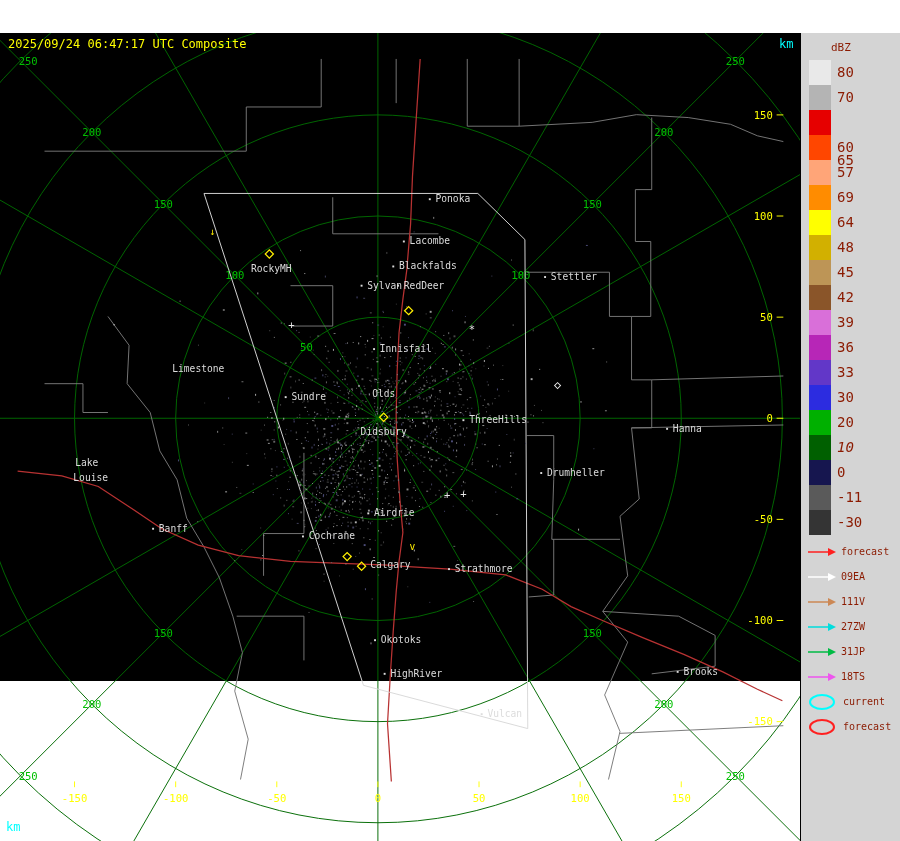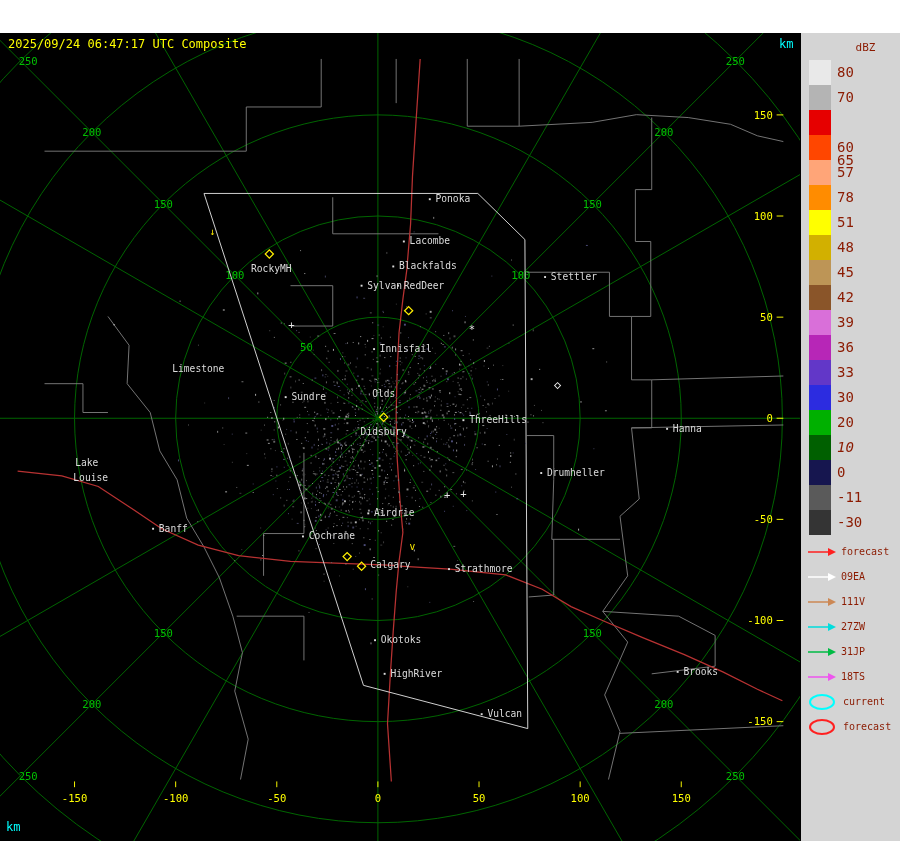--- a/index.html
+++ b/index.html
@@ -1,21 +1,21 @@
 <!DOCTYPE html>
 <html><head>
 <meta charset="utf-8">
 <style>
   html,body{margin:0;padding:0;background:#fff;}
   .screen{width:900px;height:841px;position:relative;background:#ffffff;overflow:hidden;
           font-family:"DejaVu Sans Mono",monospace;}
   .titlebar{position:absolute;left:0;top:0;width:900px;height:32px;background:#ffffff;
             border-bottom:1px solid #000;color:#000;font-size:13px;line-height:32px;
             text-align:center;letter-spacing:0.5px;}
-  .map{position:absolute;left:0;top:33px;width:800px;height:808px;background:#000;}
+  .map{position:absolute;left:0;top:33px;width:800px;height:648px;background:#000;}
   #map-svg{display:block;}
   #map-svg text{font-family:"DejaVu Sans Mono",monospace;}
   #map-svg text.ct{font-size:10px;}
   #map-svg text.ax{font-size:11px;}
   #map-svg text.rl{font-size:11px;}
   .overlay{position:absolute;pointer-events:none;}
   .ts{left:8px;top:37px;font-size:12px;}
   .kmtop{left:779px;top:37px;font-size:12px;}
   .kmbot{left:6px;top:820px;font-size:12px;}
   .sidebar{position:absolute;left:800px;top:33px;width:100px;height:808px;background:#d4d4d4;
@@ -1583,21 +1583,21 @@
           <text x="788" y="122.25" fill="#ffff00" text-anchor="end" class="ax">150</text>
         </g>
       </svg>
   </div>
 
   <div class="overlay ts" style="position:absolute;color:#ffff00;text-align:center;">2025/09/24 06:47:17 UTC Composite</div>
   <div class="overlay kmtop" style="position:absolute;color:#00ffff;">km</div>
   <div class="overlay kmbot" style="position:absolute;color:#00ffff;">km</div>
 
   <div class="sidebar">
-    <div class="dbz" style="color:#8b1a00;text-align:center;">dBZ</div>
+    <div class="dbz" style="color:#8b1a00;">dBZ</div>
     <div id="colorbar">
         <div class="cbrow">
           <div class="sw" style="background: rgb(233, 233, 233);"></div>
           <div class="cbl" style="color: rgb(139, 26, 0);">80</div>
         </div>
         <div class="cbrow">
           <div class="sw" style="background: rgb(180, 180, 180);"></div>
           <div class="cbl" style="color: rgb(139, 26, 0);">70</div>
         </div>
         <div class="cbrow">
@@ -1607,25 +1607,25 @@
         <div class="cbrow">
           <div class="sw" style="background: rgb(255, 70, 0);"></div>
           <div class="cbl" style="color: rgb(139, 26, 0);">60</div>
         </div>
         <div class="cbrow">
           <div class="sw" style="background: rgb(255, 165, 120);"></div>
           <div class="cbl" style="color: rgb(139, 26, 0);">57</div>
         </div>
         <div class="cbrow">
           <div class="sw" style="background: rgb(255, 140, 0);"></div>
-          <div class="cbl" style="color: rgb(139, 26, 0);">78</div>
+          <div class="cbl" style="color: rgb(139, 26, 0);">69</div>
         </div>
         <div class="cbrow">
           <div class="sw" style="background: rgb(255, 255, 0);"></div>
-          <div class="cbl" style="color: rgb(139, 26, 0);">51</div>
+          <div class="cbl" style="color: rgb(139, 26, 0);">64</div>
         </div>
         <div class="cbrow">
           <div class="sw" style="background: rgb(210, 176, 0);"></div>
           <div class="cbl" style="color: rgb(139, 26, 0);">48</div>
         </div>
         <div class="cbrow">
           <div class="sw" style="background: rgb(189, 149, 86);"></div>
           <div class="cbl" style="color: rgb(139, 26, 0);">45</div>
         </div>
         <div class="cbrow">

